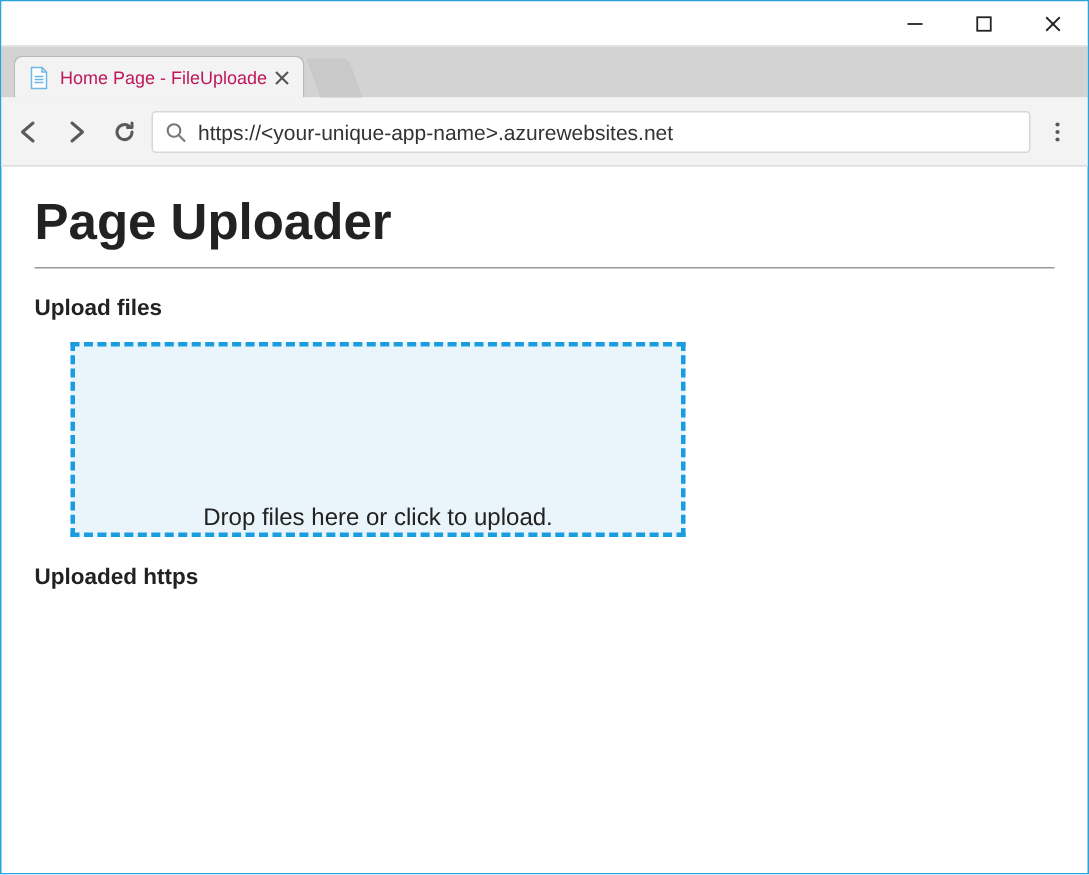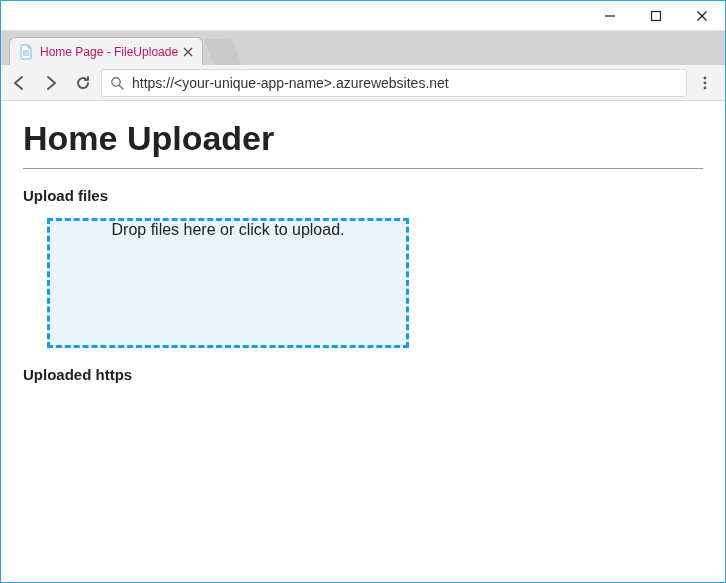--- a/index.html
+++ b/index.html
@@ -14,32 +14,32 @@
 
   
   .tabstrip { height:34px; background:#d3d3d3; display:flex; align-items:flex-end; padding-left:8px; }
   .tab { position:relative; background:#f3f3f3; height:28px; min-width:180px; max-width:200px; display:flex; align-items:center; padding:0 24px 0 8px; font-size:12px; color:#be185d; border-top-left-radius:6px; border-top-right-radius:6px; border:1px solid #b9b9b9; border-bottom:none; overflow:hidden; white-space:nowrap; }
   .tab-favicon { width:16px; height:16px; margin-right:6px; flex:0 0 auto; }
   .tab-title { overflow:hidden; text-overflow:ellipsis; flex:1 1 auto; }
   .tab-close { position:absolute; right:6px; top:6px; width:16px; height:16px; display:flex; align-items:center; justify-content:center; font-size:13px; color:#555; cursor:default; border-radius:50%; }
   .newtab-slot { width:28px; height:26px; background:#c9c9c9; margin-left:6px; transform:skewX(20deg); border-top-right-radius:4px; }
 
   
-  .toolbar { height:36px; background:#f3f3f3; border-bottom:1px solid #dcdcdc; display:flex; align-items:center; padding:0 6px 0 4px; gap:4px; }
+  .toolbar { height:46px; background:#f3f3f3; border-bottom:1px solid #dcdcdc; display:flex; align-items:center; padding:0 6px 0 4px; gap:4px; }
   .nav-btn { width:28px; height:28px; display:flex; align-items:center; justify-content:center; border-radius:14px; color:#5a5a5a; cursor:default; }
   .addr { flex:1 1 auto; height:28px; background:#fff; border:1px solid #d8d8d8; border-radius:3px; display:flex; align-items:center; padding:0 8px; font-size:14px; color:#333; gap:8px; }
   .addr-text { white-space:nowrap; overflow:hidden; text-overflow:ellipsis; }
   .menu-btn { width:28px; height:28px; display:flex; align-items:center; justify-content:center; color:#5a5a5a; cursor:default; border-radius:14px; }
 
   
   .page { flex:1 1 auto; overflow:auto; padding:10px 22px 20px; }
   h1.page-title { font-family:"Trebuchet MS","Segoe UI",Arial,sans-serif; font-weight:700; font-size:34px; color:#222; margin:8px 0 10px; }
   hr.rule { border:none; border-top:1px solid #9a9a9a; margin:6px 0 18px; }
   h2.section { font-family:"Trebuchet MS","Segoe UI",Arial,sans-serif; font-weight:700; font-size:15px; color:#222; margin:18px 0 14px; }
-  .dropzone { width:362px; height:130px; margin-left:24px; border:3px dashed #1a9de0; background:#eaf4fb; display:flex; align-items:flex-start; justify-content:center; font-family:Arial,sans-serif; font-size:16px; color:#222; cursor:pointer; }
+  .dropzone { width:410px; height:130px; margin-left:24px; border:3px dashed #1a9de0; background:#eaf4fb; display:flex; align-items:flex-end; justify-content:center; font-family:Arial,sans-serif; font-size:16px; color:#222; cursor:pointer; }
 
   svg { display:block; }
 </style>
 </head>
 <body>
 
 <div class="browser-window">
 
   <div class="titlebar">
     <div class="win-ctrl">
@@ -111,21 +111,21 @@
     <div class="menu-btn">
       <svg width="16" height="16" viewBox="0 0 16 16">
           <circle cx="8" cy="3" r="1.4" fill="#5a5a5a"></circle>
           <circle cx="8" cy="8" r="1.4" fill="#5a5a5a"></circle>
           <circle cx="8" cy="13" r="1.4" fill="#5a5a5a"></circle>
         </svg>
     </div>
   </div>
 
   <div class="page">
-    <h1 class="page-title">Home Uploader</h1>
+    <h1 class="page-title">Page Uploader</h1>
     <hr class="rule">
     <h2 class="section">Upload files</h2>
     <div class="dropzone">
       <span>Drop files here or click to upload.</span>
     </div>
     <h2 class="section">Uploaded https</h2>
   </div>
 
 </div>
 

